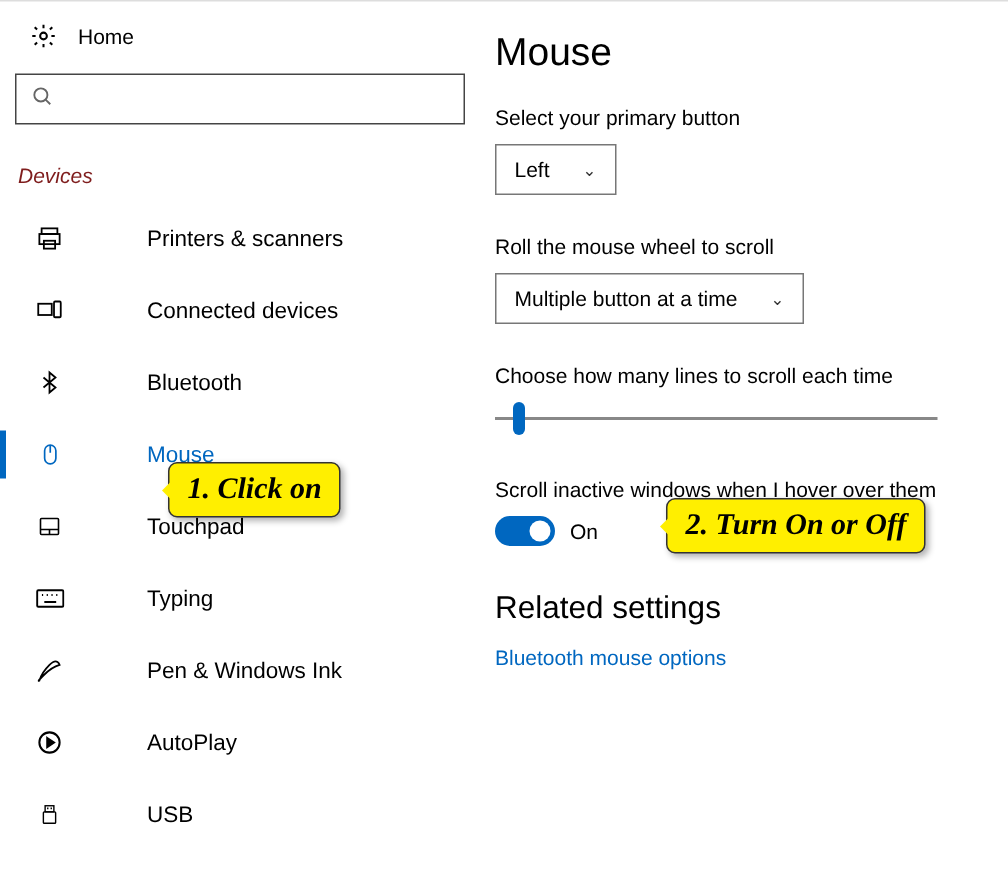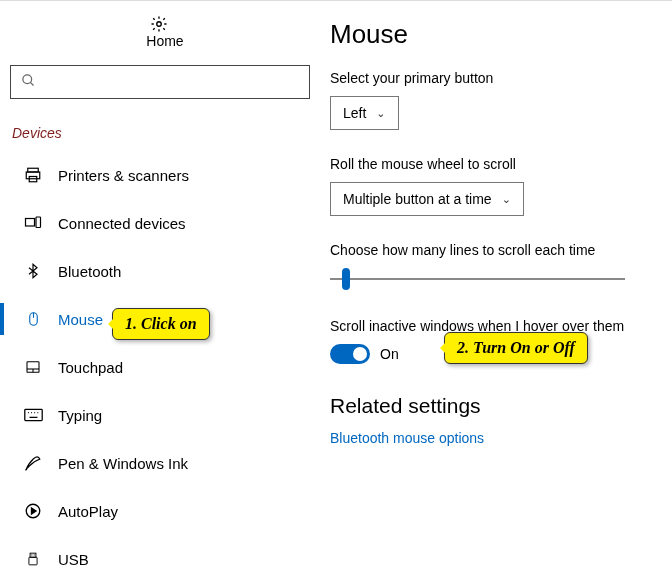--- a/index.html
+++ b/index.html
@@ -22,21 +22,20 @@
     width: 330px;
     padding: 10px 10px 10px 10px;
     overflow: hidden;
   }
   .home-row {
     display: flex;
     align-items: center;
     padding: 4px 8px;
     margin-bottom: 12px;
     cursor: pointer;
-    flex-direction: column;
   }
   .home-row .icon { width: 22px; display:flex; align-items:center; justify-content:center; margin-right: 12px; }
   .home-row .label { font-size: 14px; }
   .search-box {
     border: 1px solid #444;
     height: 34px;
     display: flex;
     align-items: center;
     padding: 0 10px;
     margin-bottom: 26px;
@@ -57,20 +56,21 @@
     padding-left: 2px;
     font-style: italic;
   }
   .nav-item {
     display: flex;
     align-items: center;
     height: 48px;
     padding-left: 12px;
     cursor: pointer;
     position: relative;
+    gap: 40px;
   }
   .nav-item .icon {
     width: 22px;
     display:flex;
     align-items:center;
     justify-content:center;
     margin-right: 14px;
   }
   .nav-item .label { font-size: 15px; }
   .nav-item.selected {
@@ -99,20 +99,21 @@
     margin-bottom: 10px;
   }
   .select-box {
     border: 1px solid #777;
     display: inline-flex;
     align-items: center;
     height: 34px;
     padding: 0 12px;
     margin-bottom: 26px;
     cursor: pointer;
+    gap: 12px;
   }
   .select-box .val { margin-right: 10px; font-size:14px; }
   .select-box .chev { font-size:11px; color:#333; }
   .slider-row {
     position: relative;
     height: 24px;
     margin-bottom: 26px;
     width: 295px;
   }
   .slider-track {
@@ -168,21 +169,21 @@
   
   .callout {
     position: absolute;
     background: #ffef00;
     border: 1px solid #333;
     border-radius: 6px;
     padding: 6px 12px;
     font-weight: 700;
     font-style: italic;
     font-family: Georgia, serif;
-    font-size: 16px;
+    font-size: 20px;
     box-shadow: 2px 2px 4px rgba(0,0,0,0.3);
     white-space: nowrap;
   }
   .callout::before {
     content:"";
     position:absolute;
     left:-12px;
     top:50%;
     transform:translateY(-50%);
     border: 7px solid transparent;

